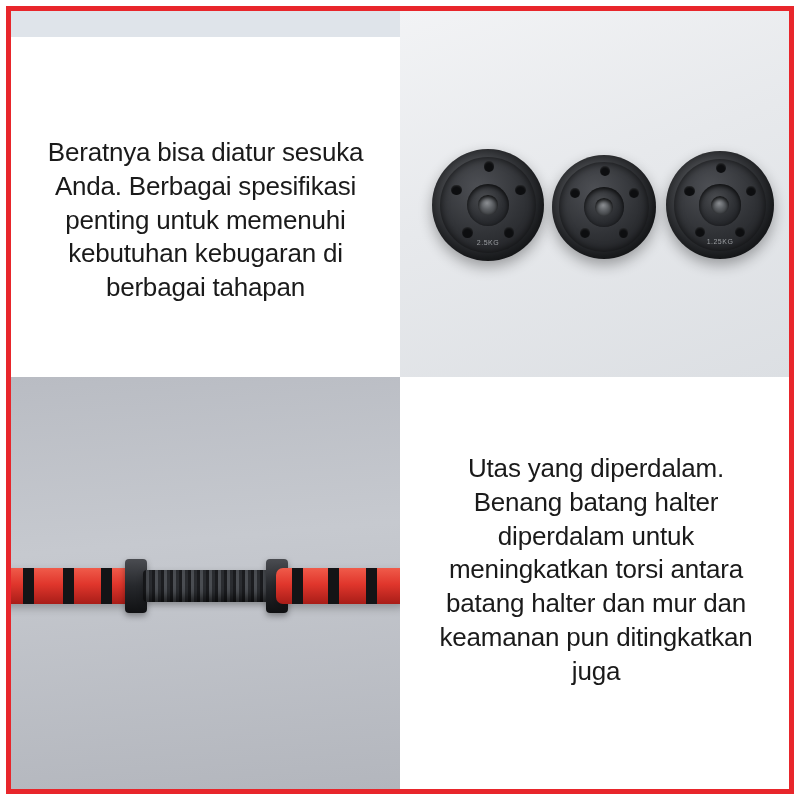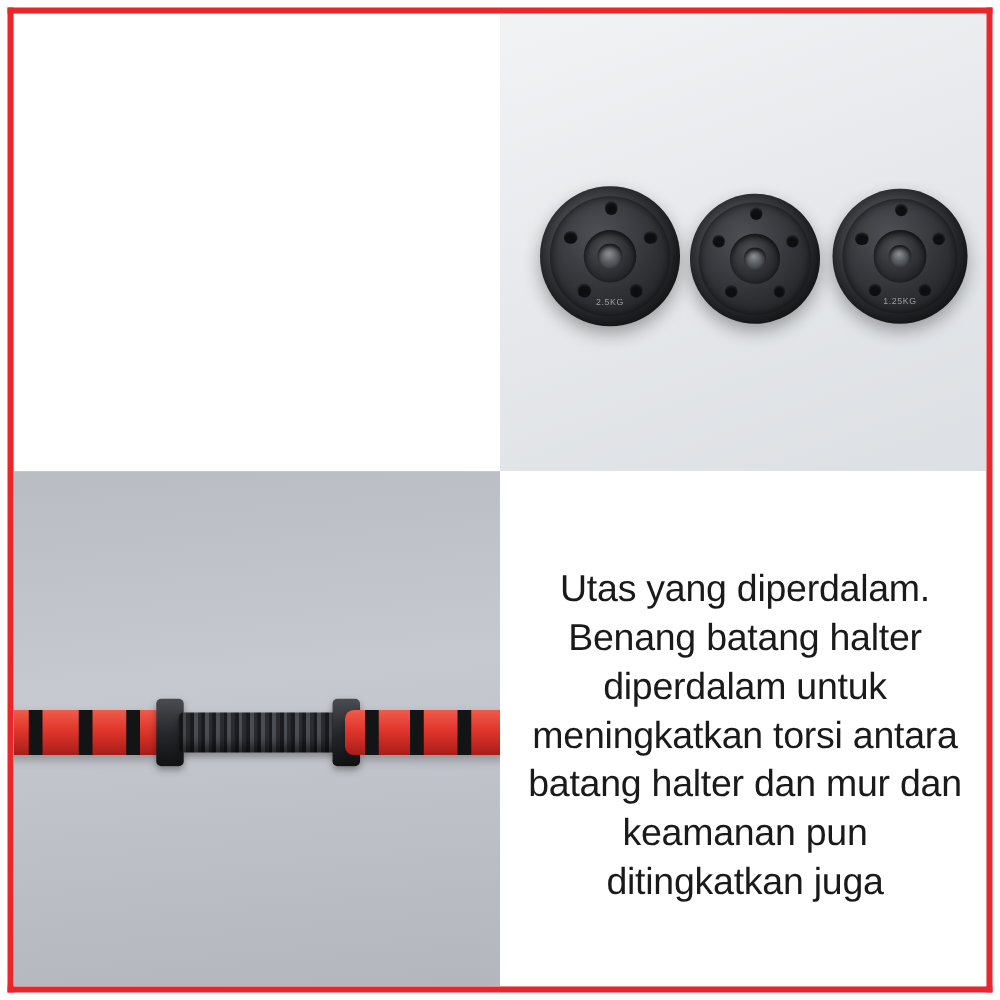--- a/index.html
+++ b/index.html
@@ -75,21 +75,21 @@
   .caption-tl {
     left: 14px;
     top: 125px;
     width: 361px;
     font-size: 26px;
   }
   .caption-br {
     left: 22px;
     top: 75px;
     width: 348px;
-    font-size: 30px;
+    font-size: 26px;
   }
 
   
   .plates-bg {
     position: absolute;
     left: 0; top: 0;
     width: 389px; height: 366px;
     background: linear-gradient(160deg, #f2f3f5 0%, #e7e9ec 45%, #dcdfe3 100%);
   }
   .plate {
@@ -225,20 +225,24 @@
 
 <div class="poster">
 
   <div class="frame-top"></div>
   <div class="frame-bottom"></div>
   <div class="frame-left"></div>
   <div class="frame-right"></div>
 
   <div class="inner">
 
+    <div class="panel p-tl">
+      <div class="top-band"></div>
+      <div class="caption caption-tl">Beratnya bisa diatur sesuka Anda. Berbagai spesifikasi penting untuk memenuhi kebutuhan kebugaran di berbagai tahapan</div>
+    </div>
 
     <div class="panel p-tr">
       <div class="plates-bg"></div>
 
       <div class="plate" id="plate1">
         <div class="rim"></div>
         <div class="hole" style="left:46%;top:11%"></div>
         <div class="hole" style="left:17%;top:32%"></div>
         <div class="hole" style="left:74%;top:32%"></div>
         <div class="hole" style="left:27%;top:70%"></div>

